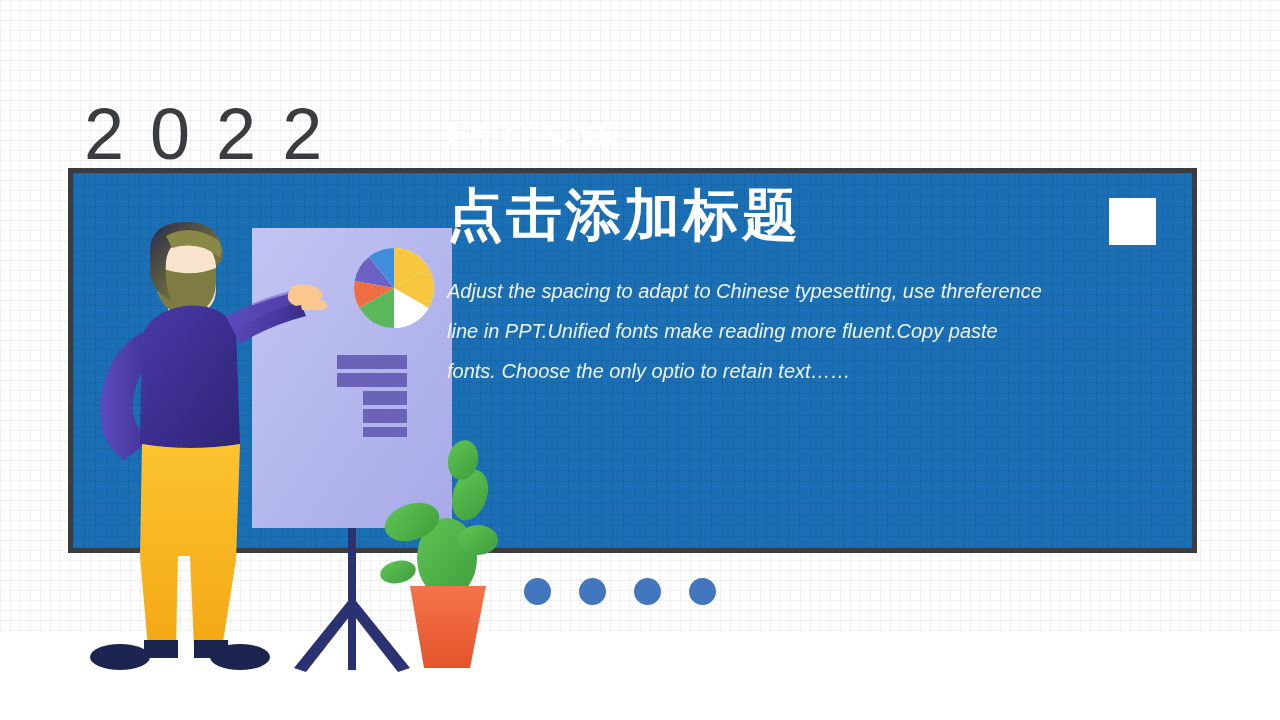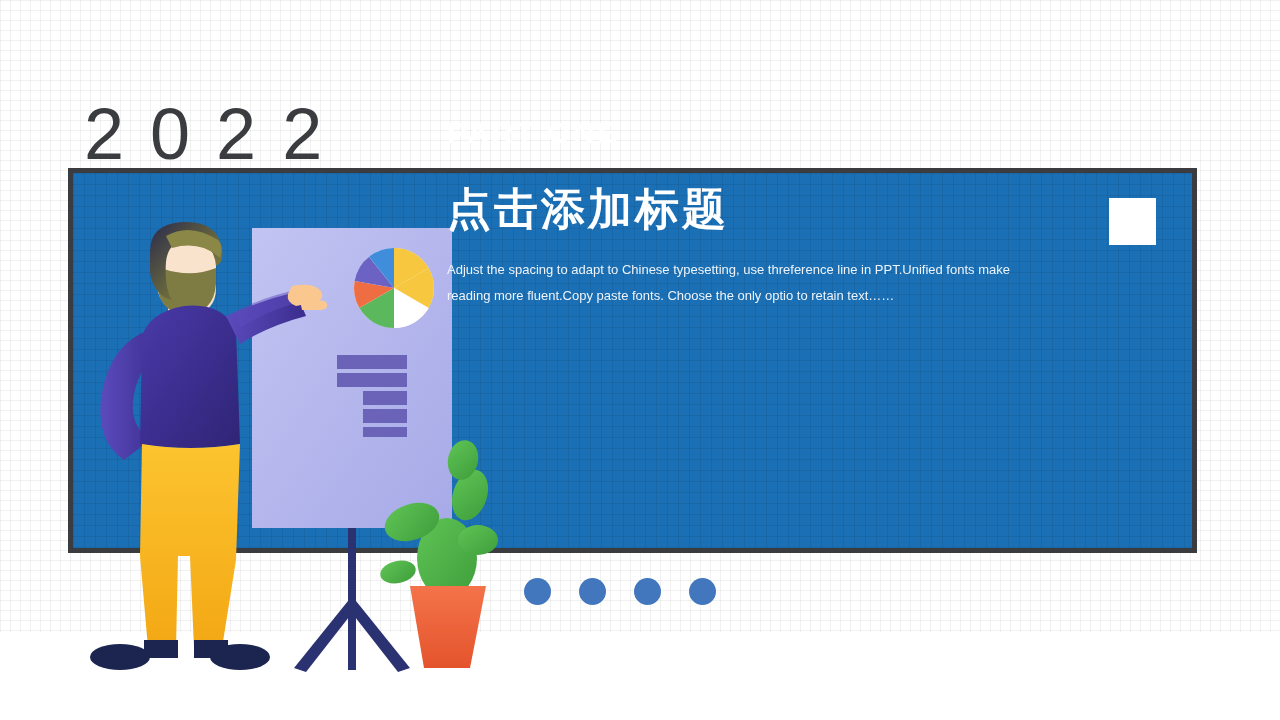--- a/index.html
+++ b/index.html
@@ -93,33 +93,34 @@
   }
   .part-label {
     font-size: 30px;
     font-weight: 700;
     letter-spacing: 2.5px;
     color: #ffffff;
     line-height: 1;
     margin-bottom: 36px;
   }
   .main-title {
-    font-size: 44px;
+    font-size: 56px;
     font-weight: 700;
     letter-spacing: 3px;
     color: #ffffff;
     line-height: 1.12;
     margin-bottom: 24px;
   }
   .body-text {
-    font-size: 13px;
+    font-size: 20px;
     font-weight: 400;
     color: #eef4fa;
     line-height: 2.0;
     max-width: 600px;
+    font-style: italic;
   }
 
   
   .dots {
     position: absolute;
     left: 524px;
     top: 578px;
     display: flex;
     gap: 28px;
     z-index: 6;

